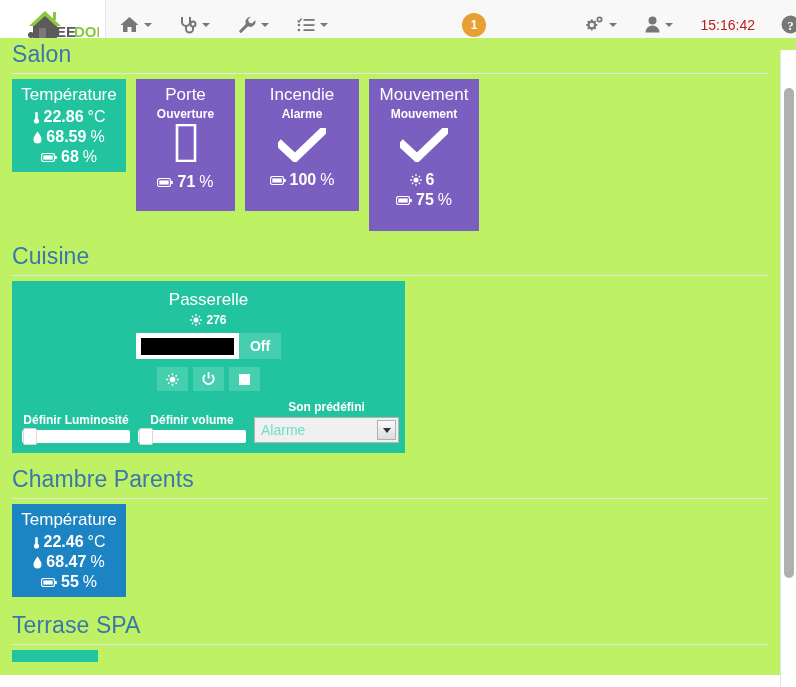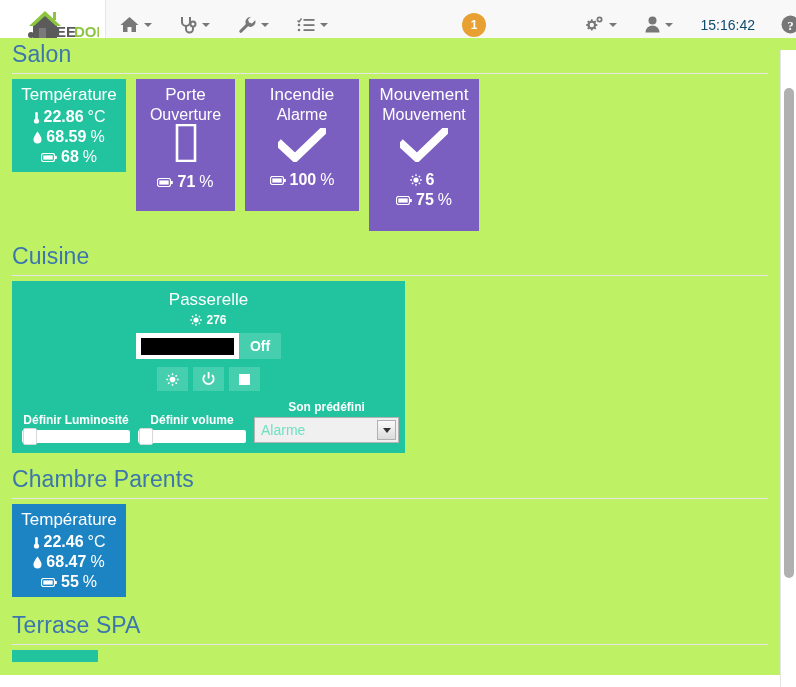--- a/index.html
+++ b/index.html
@@ -42,21 +42,21 @@
   .nav-spacer { flex: 1; }
   .badge-notif {
     width: 24px; height: 24px; border-radius: 50%;
     background: #e8a032; color: #fff;
     font-size: 12px; font-weight: bold;
     display: flex; align-items: center; justify-content: center;
     margin-right: 6px;
   }
   .navbar-right { display: flex; align-items: center; }
   .nav-time {
-    color: #0c4a6e; font-size: 14px;
+    color: #b91c1c; font-size: 14px;
     padding: 0 14px;
   }
   .nav-help { padding: 0 12px; display: flex; align-items: center; color: #777; }
 
   
   .content {
     position: absolute; top: 38px; left: 0;
     width: 796px; height: 637px;
     overflow: hidden;
     background: #bef264;
@@ -83,21 +83,21 @@
   .w-teal { background: #22c4a0; }
   .w-purple { background: #7b5fc0; }
   .w-blue { background: #1d84c3; }
 
   .w-title {
     font-size: 17px; font-weight: 400;
     line-height: 20px; white-space: nowrap;
     margin-bottom: 2px;
   }
   .w-sub {
-    font-size: 16px; font-weight: normal;
+    font-size: 12px; font-weight: bold;
     line-height: 15px; 
   }
   .w-line {
     font-size: 16px; font-weight: bold;
     line-height: 20px;
     display: flex; align-items: center; justify-content: center; gap: 4px;
     white-space: nowrap;
   }
   .w-line .unit { font-weight: normal; }
   .ico { display: inline-flex; align-items: center; }

